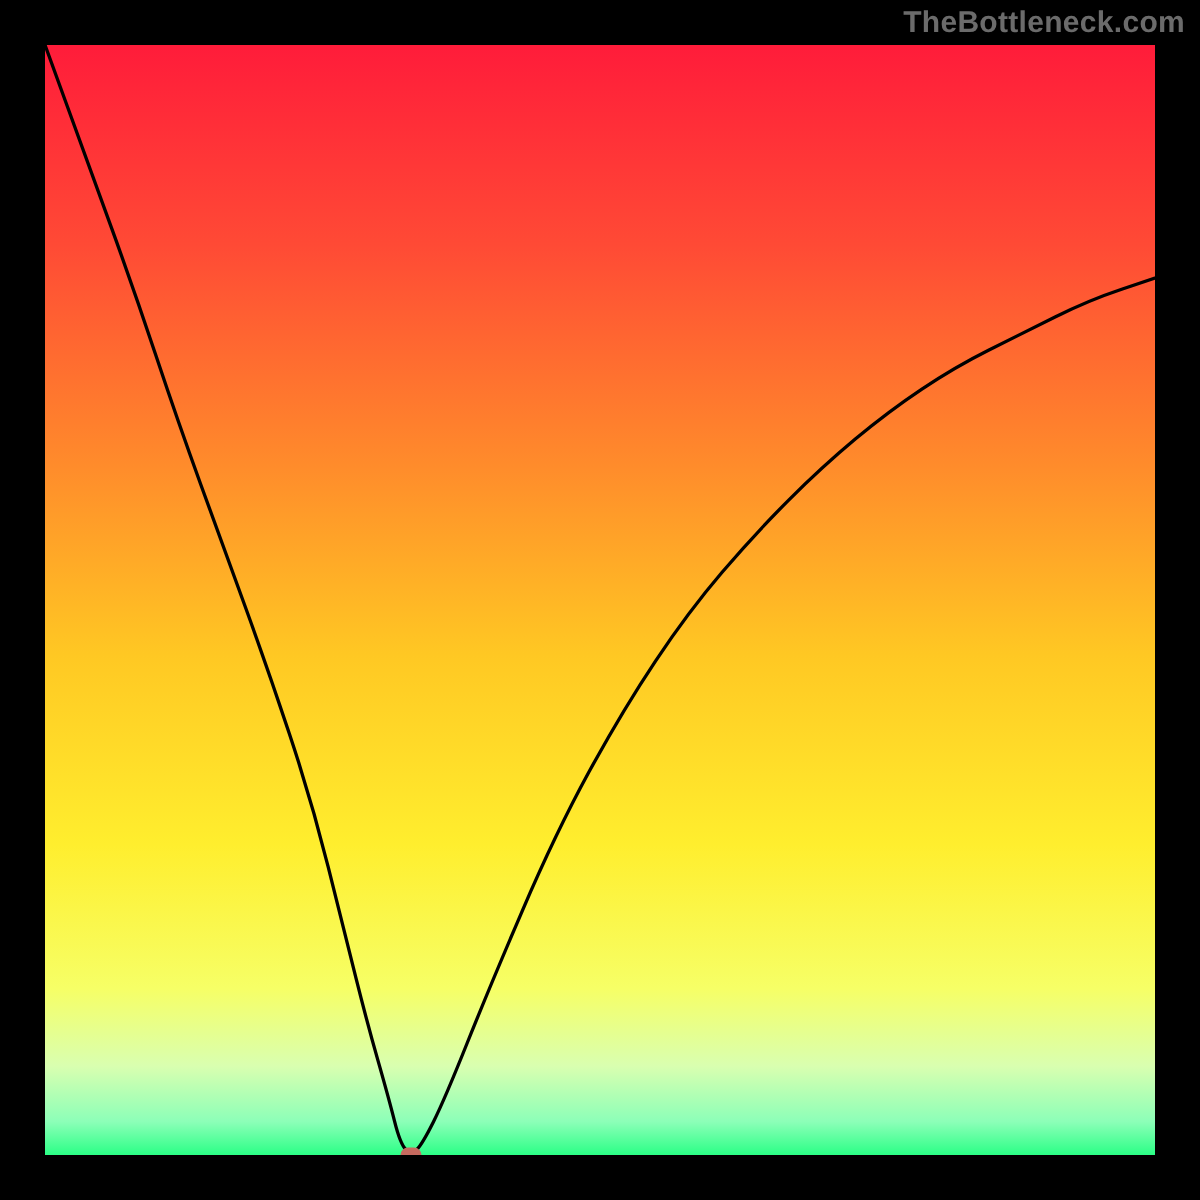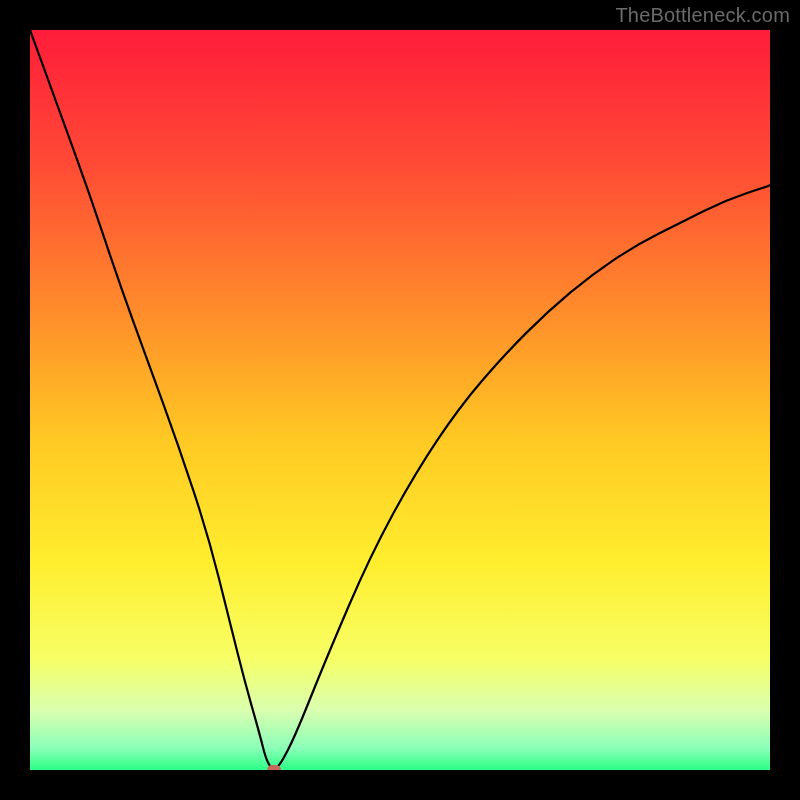--- a/index.html
+++ b/index.html
@@ -48,21 +48,21 @@
     background: #c66a5f;
     border-radius: 5px;
     transform: translate(-50%, -50%);
   }
   .watermark {
     position: absolute;
     top: 4px;
     right: 10px;
     color: #6b6b6b;
     font-size: 20px;
-    font-weight: 400;
+    font-weight: 700;
     letter-spacing: 0.2px;
   }
 </style>
 </head>
 <body>
 
 <div class="frame">
 
   <div class="plot-area">
 

